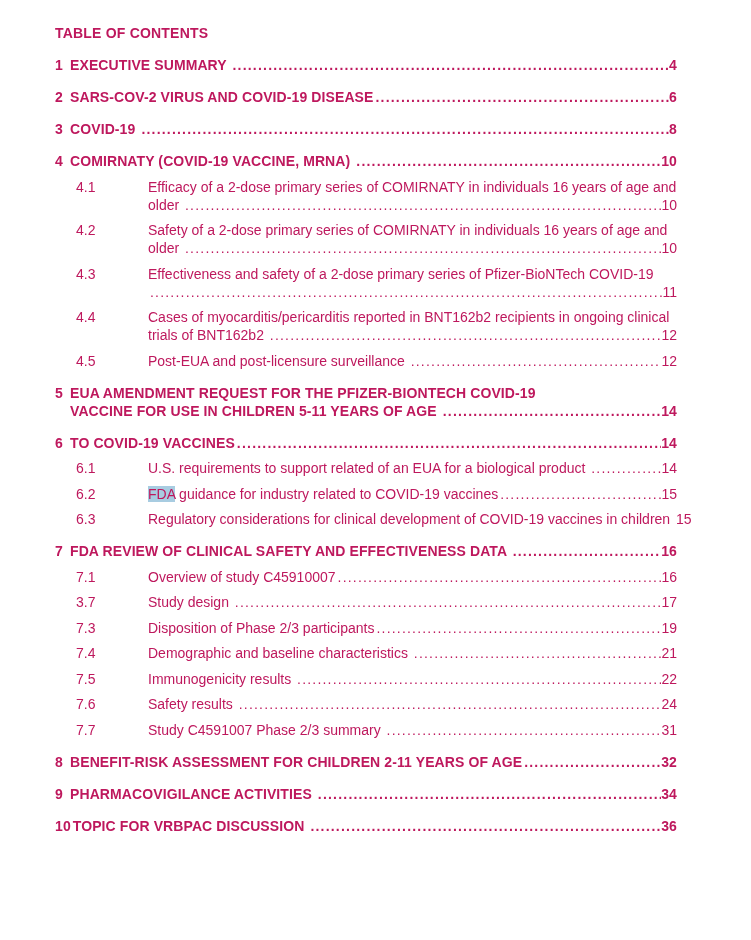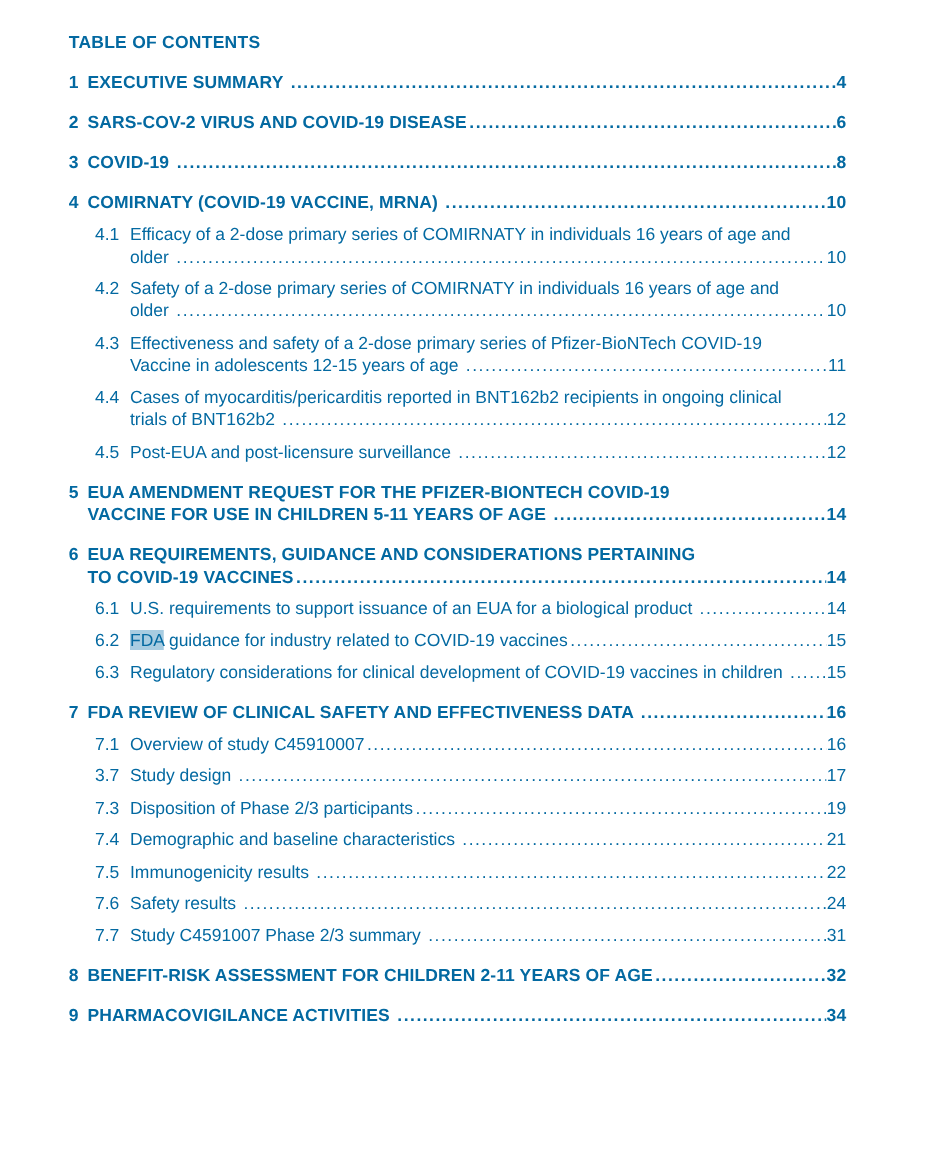--- a/index.html
+++ b/index.html
@@ -3,39 +3,39 @@
 <meta charset="utf-8">
 <style>
   html, body { margin: 0; padding: 0; background: #ffffff; }
   .page {
     position: relative;
     width: 751px;
     height: 832px;
     background: #ffffff;
     font-family: "Liberation Sans", sans-serif;
     font-size: 14px;
-    color: #0369a1;
+    color: #be185d;
     overflow: hidden;
   }
   .content {
     position: absolute;
     left: 55px;
     top: 24px;
     width: 622px;
   }
   .toc-title {
     font-weight: bold;
     font-size: 14px;
     line-height: 18px;
     margin: 0 0 10px 0;
     letter-spacing: 0.2px;
   }
   .entry { display: flex; }
   .entry.l1 { margin-top: 14px; font-weight: bold; letter-spacing: 0.1px; }
-  .entry.l2 { margin-top: 7.5px; padding-left: 21px; font-weight: normal; }
+  .entry.l2 { margin-top: 7.5px; padding-left: 21px; font-weight: normal; gap: 44px; }
   .num { flex: none; min-width: 13px; margin-right: 2px; line-height: 18px; }
   .entry.l2 .num { min-width: 26px; }
   .body { flex: 1; min-width: 0; }
   .line { line-height: 18px; }
   .lastline { display: flex; align-items: flex-end; }
   .txt { white-space: pre; }
   .leader {
     flex: 1;
     overflow: hidden;
     white-space: nowrap;
@@ -120,21 +120,20 @@
               <span class="leader">............................................................................................................................................................................................................................</span>
               <span class="pg">10</span>
             </div>
           </div>
         </div>
         <div class="entry l2">
           <span class="num">4.3</span>
           <div class="body">
             <div class="line"><span class="txt"><span>Effectiveness and safety of a 2-dose primary series of Pfizer-BioNTech COVID-19</span></span></div>
             <div class="line lastline">
-              <span class="txt"><span>Vaccine in adolescents 12-15 years of age </span></span>
               <span class="leader">............................................................................................................................................................................................................................</span>
               <span class="pg">11</span>
             </div>
           </div>
         </div>
         <div class="entry l2">
           <span class="num">4.4</span>
           <div class="body">
             <div class="line"><span class="txt"><span>Cases of myocarditis/pericarditis reported in BNT162b2 recipients in ongoing clinical</span></span></div>
             <div class="line lastline">
@@ -161,33 +160,32 @@
             <div class="line lastline">
               <span class="txt"><span>VACCINE FOR USE IN CHILDREN 5-11 YEARS OF AGE </span></span>
               <span class="leader">............................................................................................................................................................................................................................</span>
               <span class="pg">14</span>
             </div>
           </div>
         </div>
         <div class="entry l1">
           <span class="num">6</span>
           <div class="body">
-            <div class="line"><span class="txt"><span>EUA REQUIREMENTS, GUIDANCE AND CONSIDERATIONS PERTAINING</span></span></div>
             <div class="line lastline">
               <span class="txt"><span>TO COVID-19 VACCINES</span></span>
               <span class="leader">............................................................................................................................................................................................................................</span>
               <span class="pg">14</span>
             </div>
           </div>
         </div>
         <div class="entry l2">
           <span class="num">6.1</span>
           <div class="body">
             <div class="line lastline">
-              <span class="txt"><span>U.S. requirements to support issuance of an EUA for a biological product </span></span>
+              <span class="txt"><span>U.S. requirements to support related of an EUA for a biological product </span></span>
               <span class="leader">............................................................................................................................................................................................................................</span>
               <span class="pg">14</span>
             </div>
           </div>
         </div>
         <div class="entry l2">
           <span class="num">6.2</span>
           <div class="body">
             <div class="line lastline">
               <span class="txt"><span class="hl">FDA</span><span> guidance for industry related to COVID-19 vaccines</span></span>

